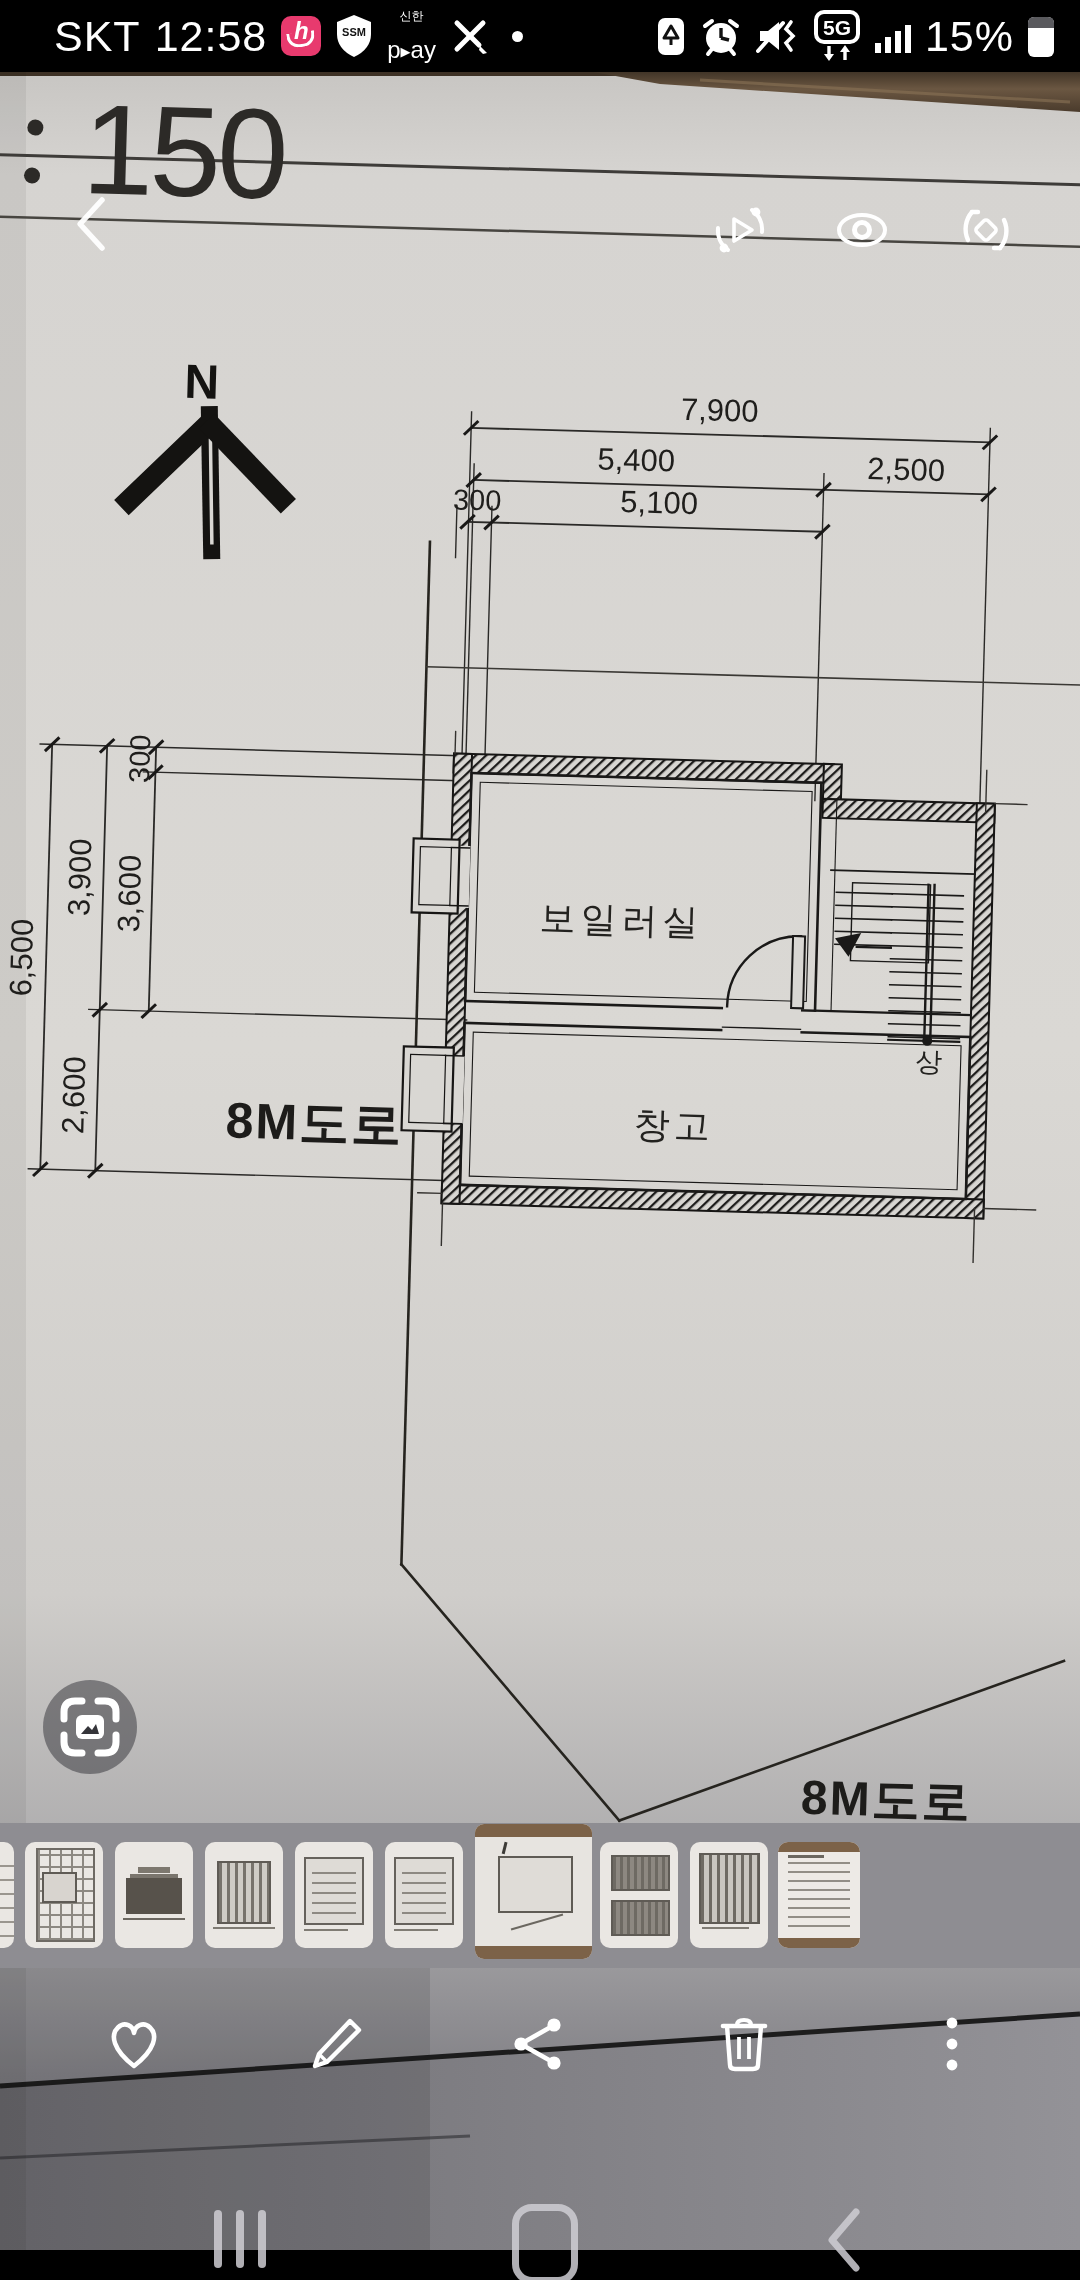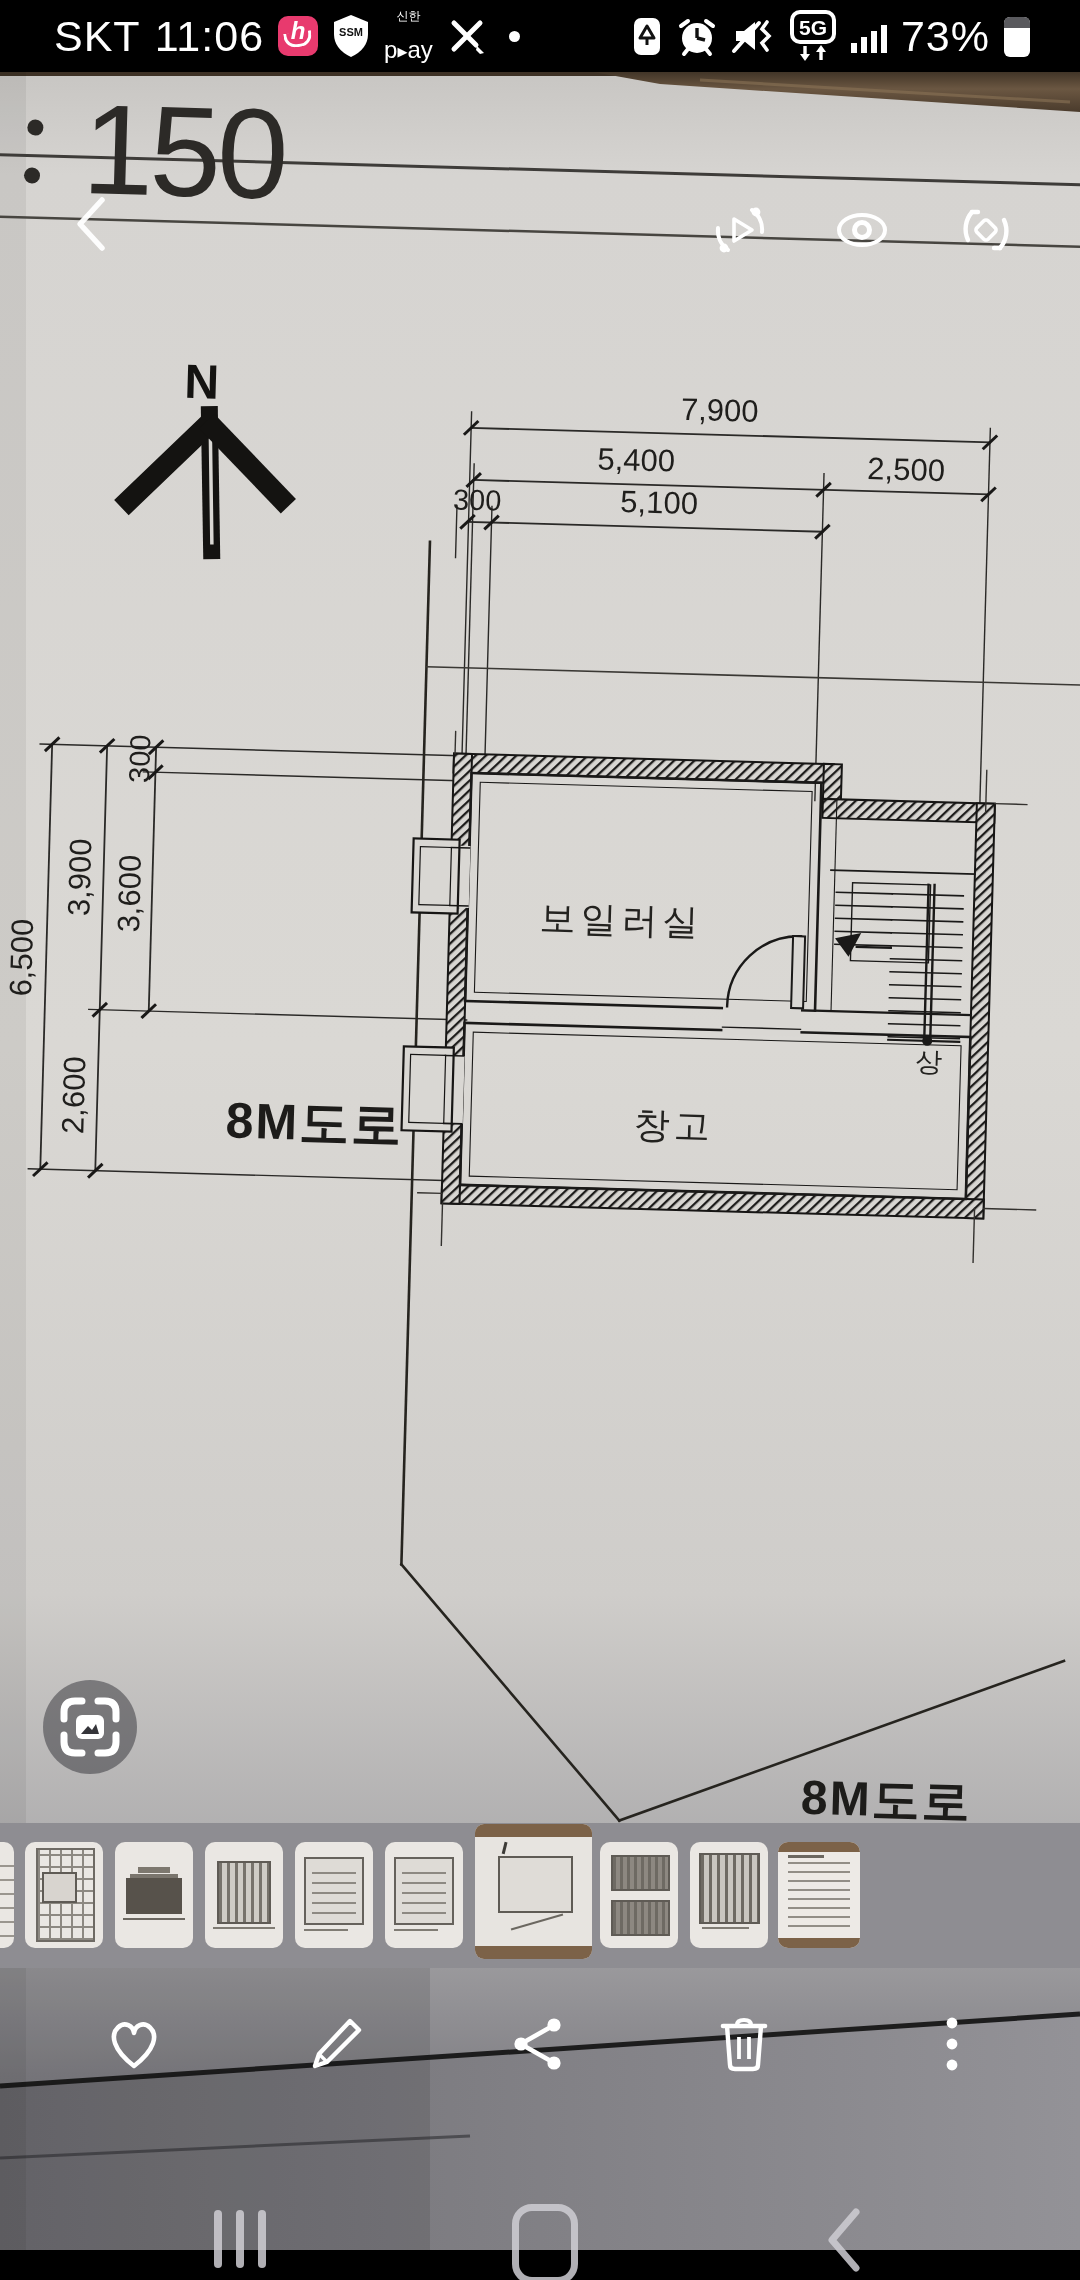--- a/index.html
+++ b/index.html
@@ -4,21 +4,21 @@
 <style>
   html,body{margin:0;padding:0;background:#000;}
   .screen{position:relative;width:1080px;height:2280px;background:#000;overflow:hidden;
           font-family:"Liberation Sans",sans-serif;}
   svg text{font-family:"Liberation Sans",sans-serif;}
 
   
   .statusbar{position:absolute;top:0;left:0;width:1080px;height:72px;background:#000;
              display:flex;align-items:center;justify-content:space-between;z-index:40;}
   .sb-left{display:flex;align-items:center;gap:14px;padding-left:54px;}
-  .sb-right{display:flex;align-items:center;gap:12px;padding-right:48px;}
+  .sb-right{display:flex;align-items:center;gap:12px;padding-right:24px;}
   .sb-text{color:#fff;font-size:43px;letter-spacing:1px;}
   .sb-icon{display:block;}
   .pink-app{width:40px;height:40px;border-radius:10px;background:#e83a6e;position:relative;}
   .pink-app span{position:absolute;left:0;right:0;top:1px;text-align:center;color:#fff;
                  font-size:24px;font-weight:bold;font-style:italic;}
   .pink-app i{position:absolute;left:6px;right:6px;bottom:9px;height:12px;border:3px solid #fff;
               border-top:none;border-radius:0 0 12px 12px;transform:rotate(-8deg);}
   .shield{position:relative;width:38px;height:44px;text-decoration:underline;}
   .play-logo{display:flex;flex-direction:column;align-items:center;line-height:1;color:#fff;}
   .play-logo .sh{font-size:12px;margin-bottom:16px;}
@@ -299,21 +299,21 @@
       </g>
 
       <text x="232" y="1146" font-size="50" font-weight="600" fill="#1d1c1a" letter-spacing="2" stroke="none">8M도로</text>
       <text x="826" y="1806" font-size="48" font-weight="600" fill="#1d1c1a" letter-spacing="2" stroke="none">8M도로</text>
     </g>
   </svg>
 
   <div class="statusbar">
     <div class="sb-left">
       <span class="sb-text">SKT</span>
-      <span class="sb-text">11:06</span>
+      <span class="sb-text">12:58</span>
       <span class="pink-app">
           <span>h</span>
           <i></i>
         </span>
       <span class="shield">
         <svg width="38" height="44" viewBox="0 0 38 44">
           <path d="M19 1 L36 8 L36 20 Q36 35 19 43 Q2 35 2 20 L2 8 Z" fill="#fff"></path>
           <text x="19" y="22" text-anchor="middle" font-size="11" font-weight="bold" fill="#111">SSM</text>
         </svg>
       </span>
@@ -355,21 +355,21 @@
         <polygon points="11,44 21,44 16,51" fill="#fff"></polygon>
         <line x1="32" y1="38" x2="32" y2="50" stroke="#fff" stroke-width="3.4"></line>
         <polygon points="27,42 37,42 32,35" fill="#fff"></polygon>
       </svg>
       <svg class="sb-icon" width="40" height="40" viewBox="0 0 40 40">
         <rect x="2" y="27" width="6" height="10" fill="#fff"></rect>
         <rect x="12" y="21" width="6" height="16" fill="#fff"></rect>
         <rect x="22" y="15" width="6" height="22" fill="#fff"></rect>
         <rect x="32" y="9" width="6" height="28" fill="#fff"></rect>
       </svg>
-      <span class="sb-text">73%</span>
+      <span class="sb-text">15%</span>
       <svg class="sb-icon" width="30" height="46" viewBox="0 0 30 46">
         <rect x="2" y="4" width="26" height="40" rx="6" fill="#fff"></rect>
         <path d="M2 10 Q2 4 8 4 L22 4 Q28 4 28 10 L28 15 L2 15 Z" fill="#5a5a5e"></path>
       </svg>
     </div>
   </div>
 
   <svg class="back-btn" width="44" height="64" viewBox="0 0 44 64">
     <polyline points="34,8 12,32 34,56" stroke="#fff" stroke-width="5.5" fill="none" stroke-linecap="round" stroke-linejoin="round" opacity="0.95"></polyline>
   </svg>

